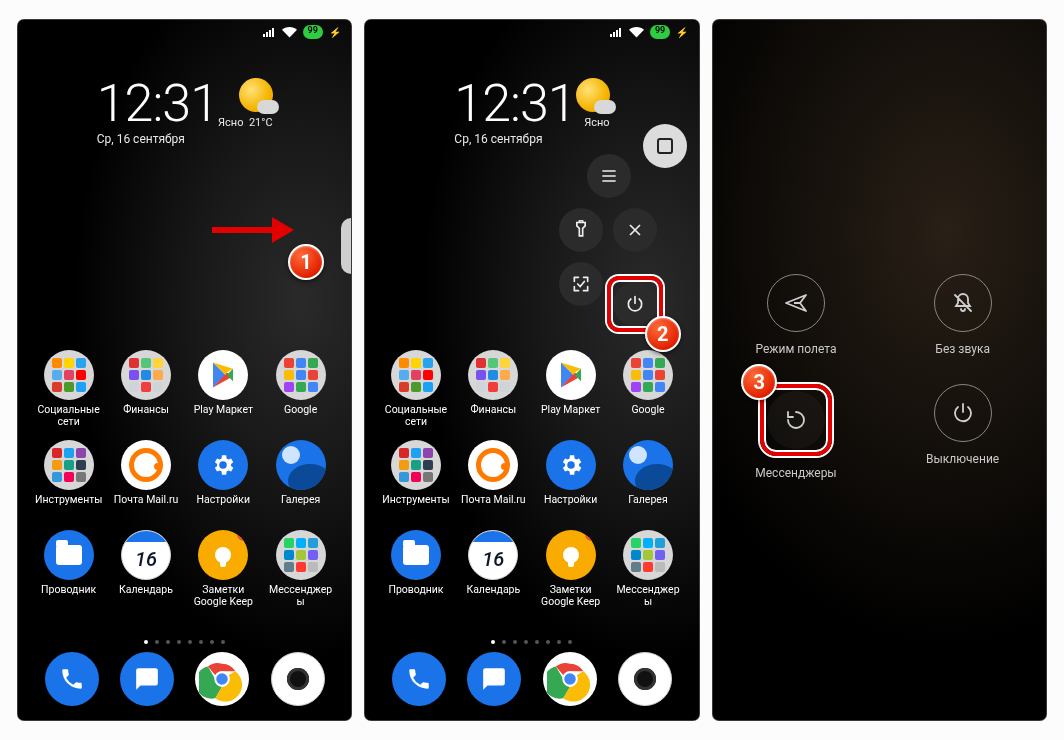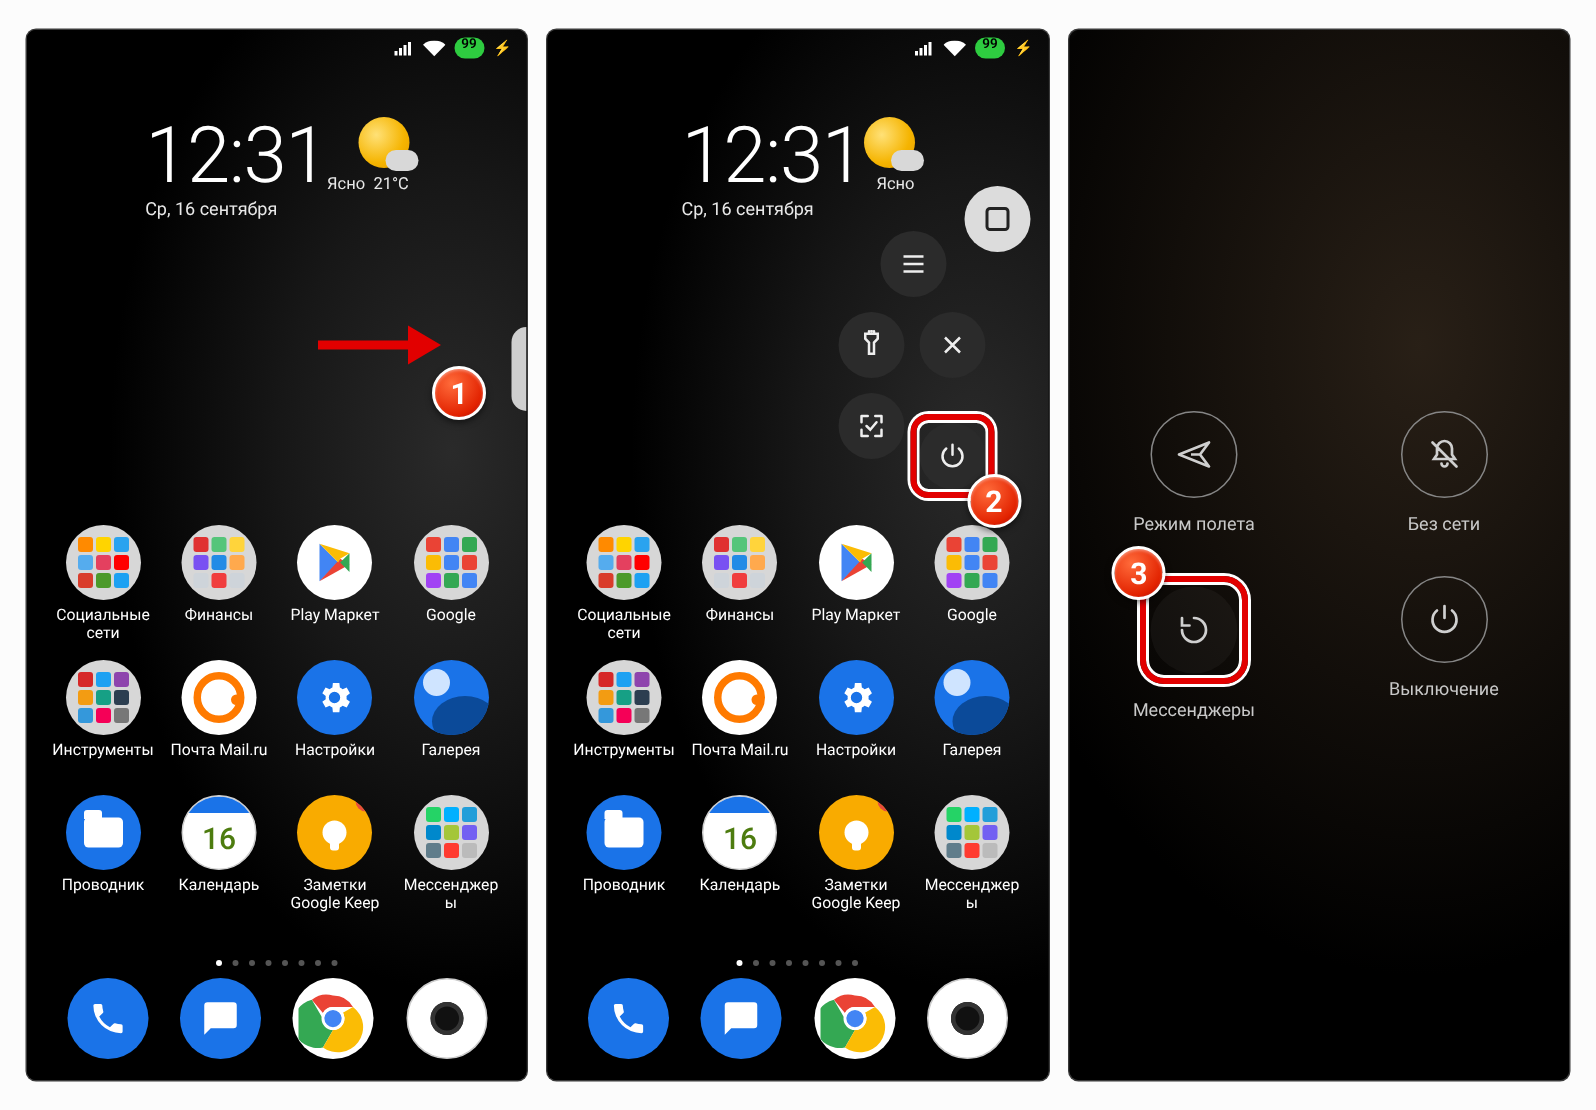--- a/index.html
+++ b/index.html
@@ -128,21 +128,21 @@
   .i-settings{ background:#1a73e8; }
   .i-settings svg{ width:26px;height:26px; fill:#fff; }
   .i-gallery{ background:#1a73e8; }
   .i-gallery::before{ content:"";position:absolute;left:6px;top:6px;width:18px;height:18px;border-radius:50%;background:#cfe4ff; }
   .i-gallery::after{ content:"";position:absolute;right:-6px;bottom:-8px;width:44px;height:34px;border-radius:50%;background:#0b4a99; }
   .i-files{ background:#1a73e8; }
   .i-files .f{ width:26px;height:20px;border-radius:3px;background:#fff;position:relative;}
   .i-files .f::before{content:"";position:absolute;top:-5px;left:0;width:12px;height:6px;border-radius:2px 2px 0 0;background:#fff;}
   .i-cal{ background:#fff; border:1px solid #d0d0d0;}
   .i-cal .bar{position:absolute;top:0;left:0;right:0;height:11px;background:#1a73e8;border-radius:26px 26px 0 0;}
-  .i-cal .num{ font-size:20px; font-weight:500;color:#4d7c0f; margin-top:8px;}
+  .i-cal .num{ font-size:20px; font-weight:500;color:#0f172a; margin-top:8px;font-style:italic;}
   .i-keep{ background:#f9ab00; }
   .i-keep .bulb{ width:16px;height:16px;border-radius:50%;background:#fff; position:relative;}
   .i-keep .bulb::after{content:"";position:absolute;left:5px;top:15px;width:6px;height:5px;background:#fff;border-radius:0 0 2px 2px;}
   .i-keep .notif{position:absolute;top:-3px;right:-3px;width:14px;height:14px;border-radius:50%;background:#e74c3c;color:#fff;font-size:9px;display:flex;align-items:center;justify-content:center;}
   
   .dots{ position:absolute; left:0;right:0; top:620px; display:flex; justify-content:center; gap:7px;}
   .dots span{ width:4px;height:4px;border-radius:50%;background:#555;}
   .dots span.on{ background:#fff;}
   
   .dock{ position:absolute; left:16px;right:16px; bottom:14px;
@@ -660,21 +660,21 @@
             </svg>
           </div>
         <div>Режим полета</div>
       </div>
       <div class="pitem">
         <div class="pcirc">
             <svg viewBox="0 0 24 24">
               <path d="M12 3a5 5 0 00-5 5v4l-2 3h14l-2-3V8a5 5 0 00-5-5zM10 18a2 2 0 004 0M4 4l16 16" stroke-linecap="round"></path>
             </svg>
           </div>
-        <div>Без сети</div>
+        <div>Без звука</div>
       </div>
       <div class="pitem" style="position:relative;">
         <div class="p-hl">
           <div class="pcirc">
               <svg viewBox="0 0 24 24">
                 <path d="M4 12a8 8 0 108-8M4 4v5h5" stroke-linecap="round"></path>
               </svg>
             </div>
         </div>
         <div>Мессенджеры</div>

